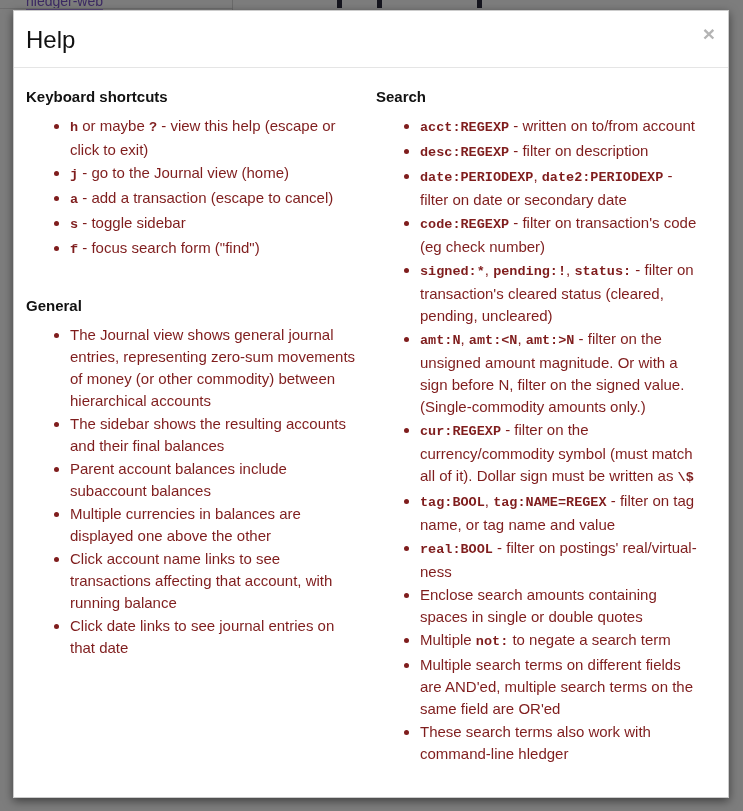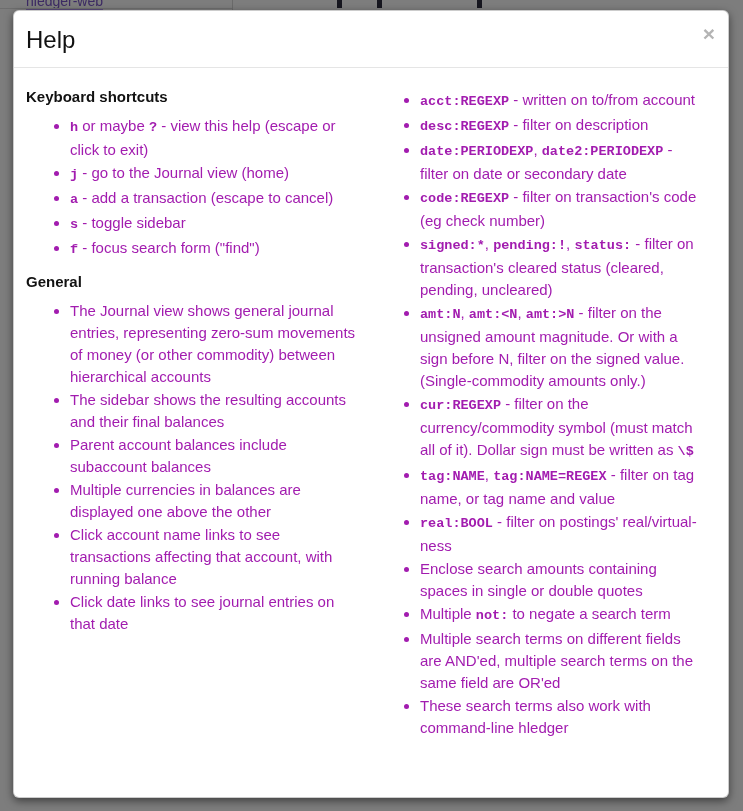--- a/index.html
+++ b/index.html
@@ -23,21 +23,21 @@
   .bg-glyph.g1 { left:337px; }
   .bg-glyph.g2 { left:377px; }
   .bg-glyph.g3 { left:477px; }
 
   
   .help-modal {
     position:absolute; left:13px; top:10px;
     width:716px; height:788px;
     background:#ffffff;
     border:1px solid rgba(0,0,0,0.2);
-    border-radius:6px;
+    border-radius:0;
     box-shadow:0 3px 9px rgba(0,0,0,0.5);
     box-sizing:border-box;
     overflow:hidden;
   }
   .modal-header {
     position:relative;
     padding:14px 14px 12px 12px;
     border-bottom:1px solid #e5e5e5;
   }
   .modal-title {
@@ -50,31 +50,31 @@
     color:#b4b4b4; cursor:pointer;
     font-family:"Liberation Sans",sans-serif;
   }
   .modal-body {
     display:flex;
     padding:20px 25px 20px 12px;
   }
   .col-left  { width:350px; padding-right:14px; box-sizing:border-box; }
   .col-right { flex:1; }
 
-  .section + .section { margin-top:12px; }
+  .section + .section { margin-top:36px; }
   .section-heading {
     margin:0 0 10px 0;
     font-size:15px; font-weight:700; color:#111;
   }
   .help-list {
     margin:0; padding:0 0 0 44px;
     list-style:disc;
   }
   .help-list li {
-    font-size:15px; line-height:22px; margin:1px 0; color:#a21caf;
+    font-size:15px; line-height:22px; margin:1px 0; color:#7f1d1d;
   }
   .code {
     font-family:"Liberation Mono","DejaVu Sans Mono",monospace;
     font-weight:700; font-size:13.5px;
   }
 </style>
 </head>
 <body>
 
 <div>
@@ -110,29 +110,30 @@
             <li><span>The sidebar shows the resulting accounts and their final balances</span></li>
             <li><span>Parent account balances include subaccount balances</span></li>
             <li><span>Multiple currencies in balances are displayed one above the other</span></li>
             <li><span>Click account name links to see transactions affecting that account, with running balance</span></li>
             <li><span>Click date links to see journal entries on that date</span></li>
           </ul>
         </div>
       </div>
     <div class="col-right">
         <div class="section">
+          <h4 class="section-heading">Search</h4>
           <ul class="help-list">
             <li><span class="code">acct:REGEXP</span><span> - written on to/from account</span></li>
             <li><span class="code">desc:REGEXP</span><span> - filter on description</span></li>
             <li><span class="code">date:PERIODEXP</span><span>, </span><span class="code">date2:PERIODEXP</span><span> - filter on date or secondary date</span></li>
             <li><span class="code">code:REGEXP</span><span> - filter on transaction's code (eg check number)</span></li>
             <li><span class="code">signed:*</span><span>, </span><span class="code">pending:!</span><span>, </span><span class="code">status:</span><span> - filter on transaction's cleared status (cleared, pending, uncleared)</span></li>
             <li><span class="code">amt:N</span><span>, </span><span class="code">amt:&lt;N</span><span>, </span><span class="code">amt:&gt;N</span><span> - filter on the unsigned amount magnitude. Or with a sign before N, filter on the signed value. (Single-commodity amounts only.)</span></li>
             <li><span class="code">cur:REGEXP</span><span> - filter on the currency/commodity symbol (must match all of it). Dollar sign must be written as </span><span class="code">\$</span></li>
-            <li><span class="code">tag:NAME</span><span>, </span><span class="code">tag:NAME=REGEX</span><span> - filter on tag name, or tag name and value</span></li>
+            <li><span class="code">tag:BOOL</span><span>, </span><span class="code">tag:NAME=REGEX</span><span> - filter on tag name, or tag name and value</span></li>
             <li><span class="code">real:BOOL</span><span> - filter on postings' real/virtual-ness</span></li>
             <li><span>Enclose search amounts containing spaces in single or double quotes</span></li>
             <li><span>Multiple </span><span class="code">not:</span><span> to negate a search term</span></li>
             <li><span>Multiple search terms on different fields are AND'ed, multiple search terms on the same field are OR'ed</span></li>
             <li><span>These search terms also work with command-line hledger</span></li>
           </ul>
         </div>
       </div>
   </div>
 </div>

